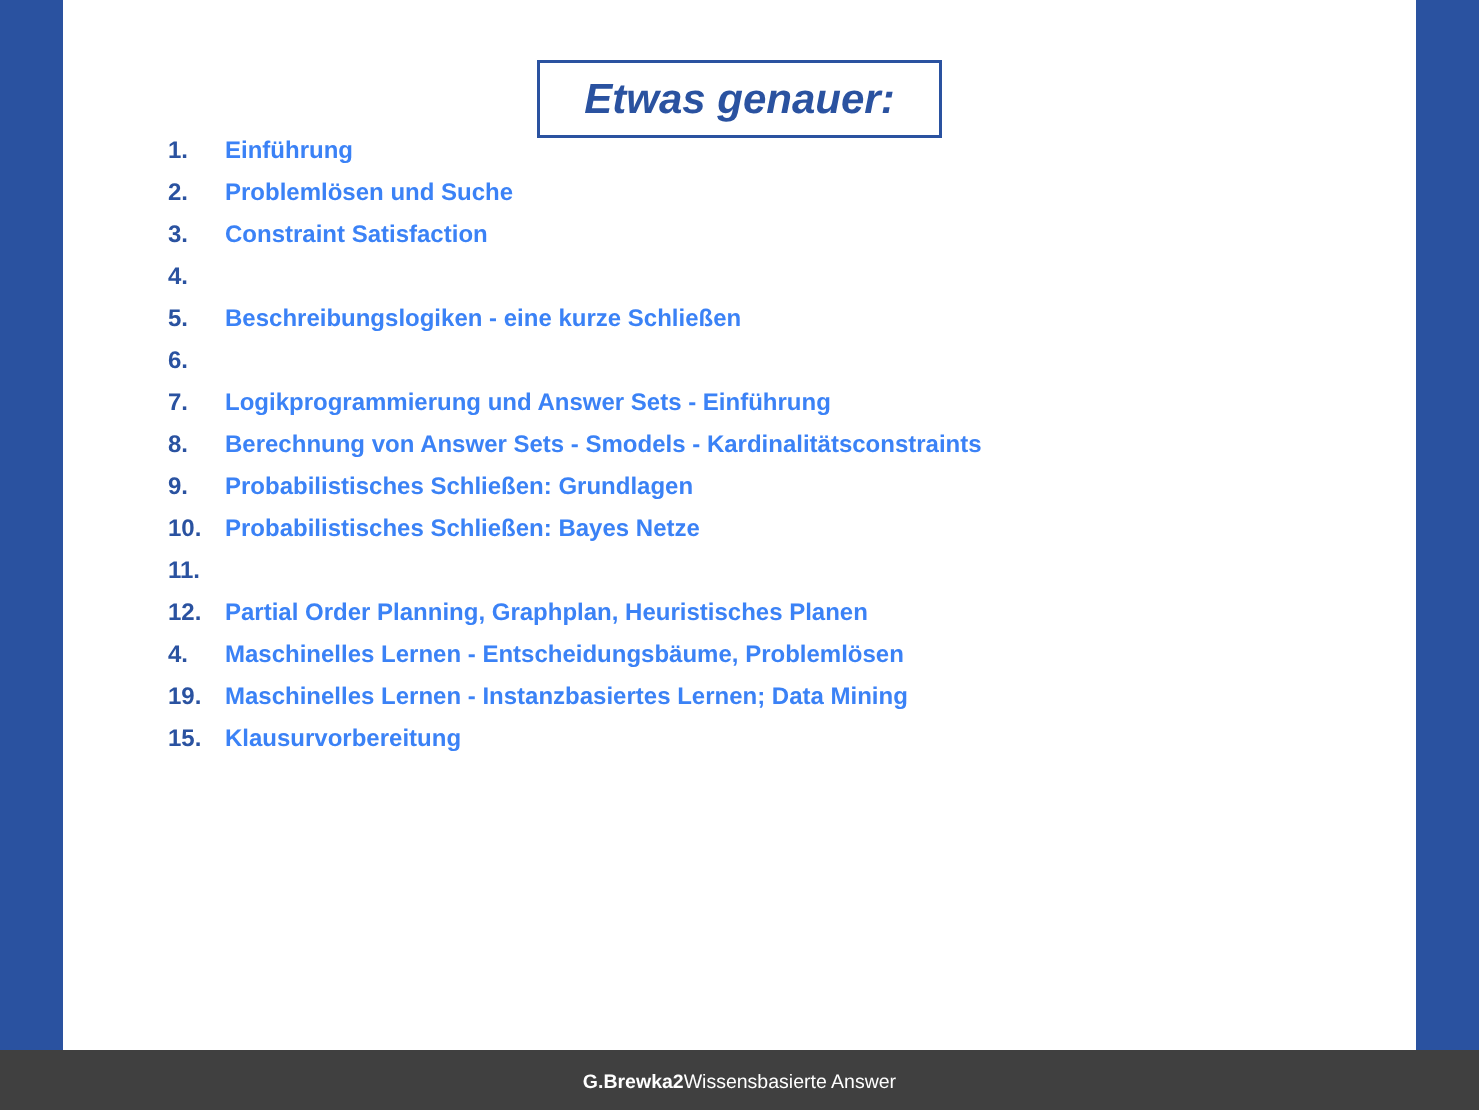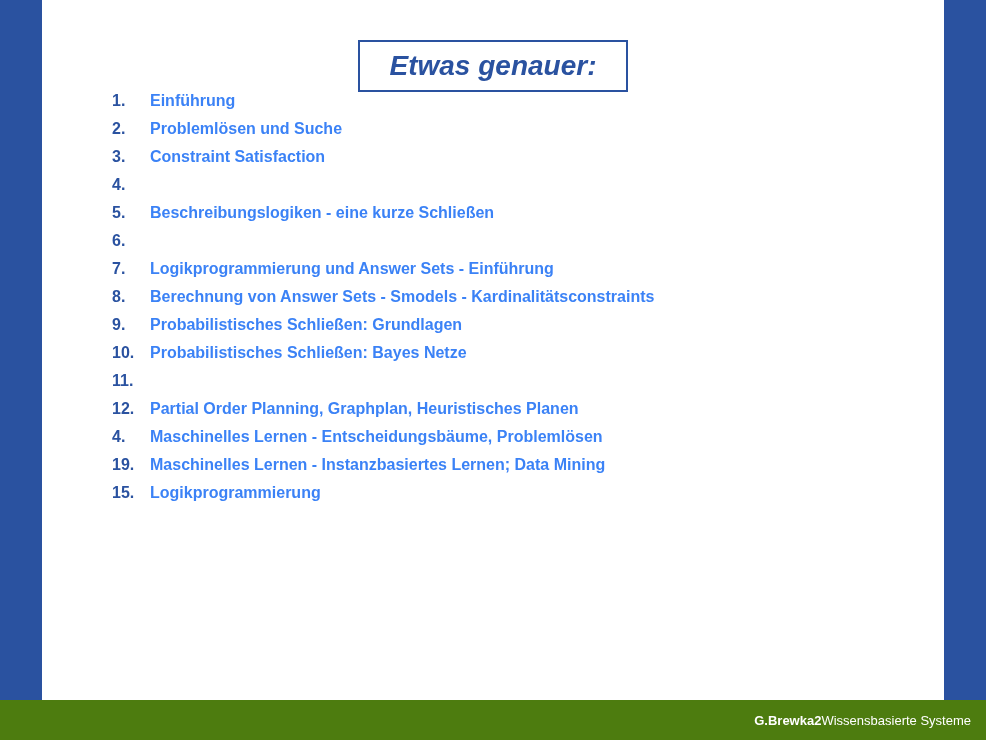--- a/index.html
+++ b/index.html
@@ -47,24 +47,24 @@
       background: #2a52a0;
     }
 
     
     .footer {
       position: absolute;
       bottom: 0;
       left: 0;
       width: 986px;
       height: 40px;
-      background: #4d7c0f;
+      background: #404040;
       display: flex;
       align-items: center;
-      justify-content: flex-end;
+      justify-content: center;
       padding: 0 15px;
     }
 
     .footer-left {
       color: #ffffff;
       font-size: 13px;
       font-weight: bold;
     }
 
     .footer-center {
@@ -196,23 +196,23 @@
         <div class="list-item">
           <span class="list-number">4.</span>
           <span class="list-text">Maschinelles Lernen - Entscheidungsbäume, Problemlösen</span>
         </div>
         <div class="list-item">
           <span class="list-number">19.</span>
           <span class="list-text">Maschinelles Lernen - Instanzbasiertes Lernen; Data Mining</span>
         </div>
         <div class="list-item">
           <span class="list-number">15.</span>
-          <span class="list-text">Logikprogrammierung</span>
+          <span class="list-text">Klausurvorbereitung</span>
         </div>
       </div>
   </div>
 
   <div class="footer">
     <span class="footer-left">G.Brewka</span>
     <span class="footer-center">2</span>
-    <span class="footer-right">Wissensbasierte Systeme</span>
+    <span class="footer-right">Wissensbasierte Answer</span>
   </div>
 </div>
 
 </body></html>

